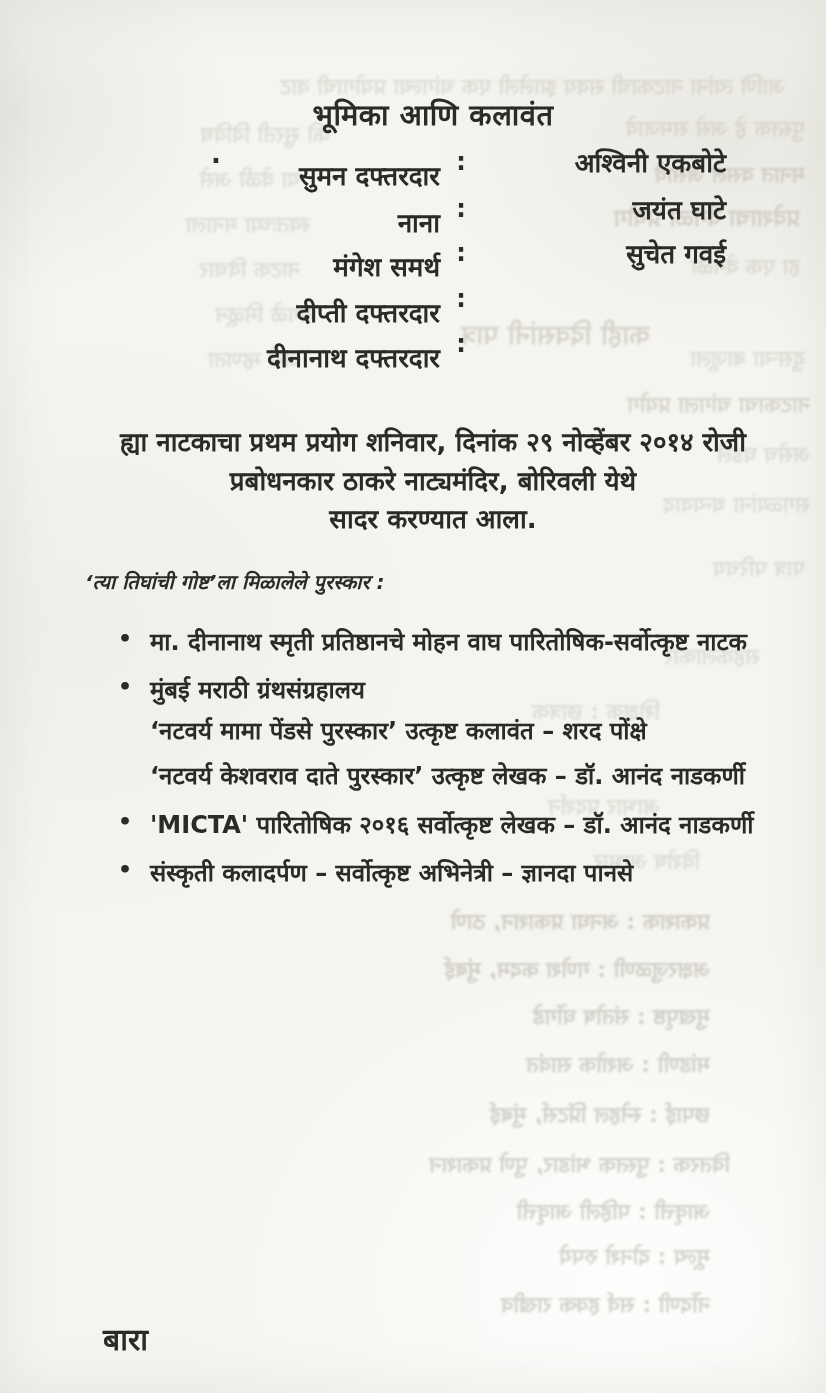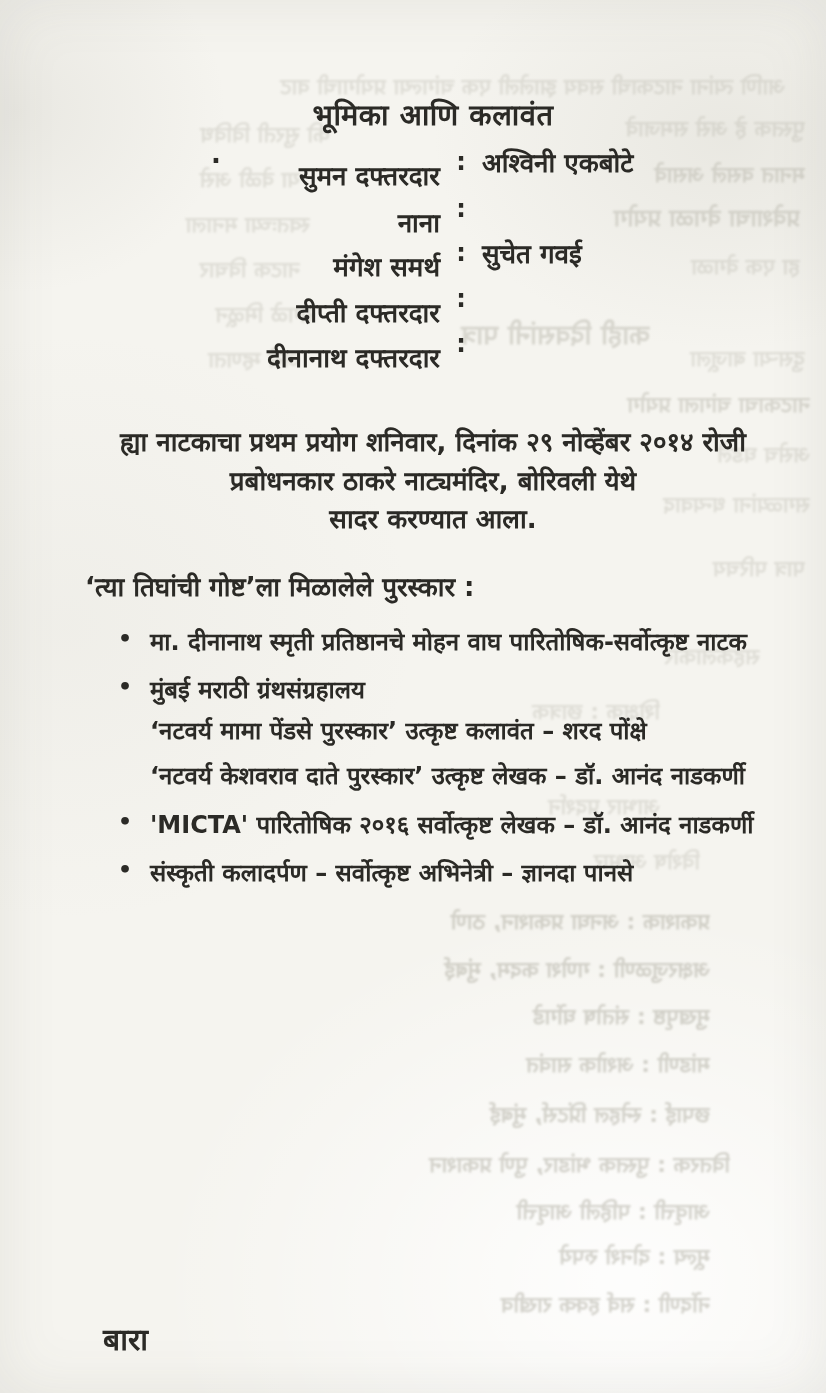--- a/index.html
+++ b/index.html
@@ -39,27 +39,27 @@
     left:113px;top:94px;width:640px;
     text-align:center;font-size:29px;font-weight:700;letter-spacing:.5px;
   }
   .cast-row{
     left:100px;width:626px;height:36px;
     display:flex;align-items:center;
     font-size:26px;font-weight:600;
   }
   .cast-role{width:340px;text-align:right;margin-top:25px;}
   .cast-colon{width:42px;text-align:center;font-size:24px;}
-  .cast-artist{flex:1;text-align:left;}
+  .cast-artist{flex:1;text-align:right;}
   .lead-dot{left:211px;top:146px;font-size:26px;font-weight:700;}
   .premiere{
     left:93px;width:680px;text-align:center;
     font-size:26px;font-weight:600;
   }
-  .awards-heading{left:85px;top:568px;font-size:26px;font-weight:600;}
+  .awards-heading{left:85px;top:568px;font-size:20px;font-weight:600;font-style:italic;}
   .award-row{
     left:118px;width:690px;display:flex;align-items:flex-start;
     font-size:24px;font-weight:600;
   }
   .award-bullet{width:32px;text-align:left;font-size:22px;padding-top:2px;}
   .award-text{flex:1;}
   .page-number{left:103px;top:1318px;font-size:30px;font-weight:600;}
 </style>
 </head>
 <body>
@@ -105,20 +105,21 @@
   <span class="ink lead-dot">·</span>
 
   <div class="ink cast-row" style="top:144px">
     <span class="cast-role">सुमन दफ्तरदार</span>
     <span class="cast-colon">:</span>
     <span class="cast-artist">अश्विनी एकबोटे</span>
   </div>
   <div class="ink cast-row" style="top:191px">
     <span class="cast-role">नाना</span>
     <span class="cast-colon">:</span>
+    <span class="cast-artist">जयंत घाटे</span>
   </div>
   <div class="ink cast-row" style="top:235px">
     <span class="cast-role">मंगेश समर्थ</span>
     <span class="cast-colon">:</span>
     <span class="cast-artist">सुचेत गवई</span>
   </div>
   <div class="ink cast-row" style="top:281px">
     <span class="cast-role">दीप्ती दफ्तरदार</span>
     <span class="cast-colon">:</span>
   </div>

